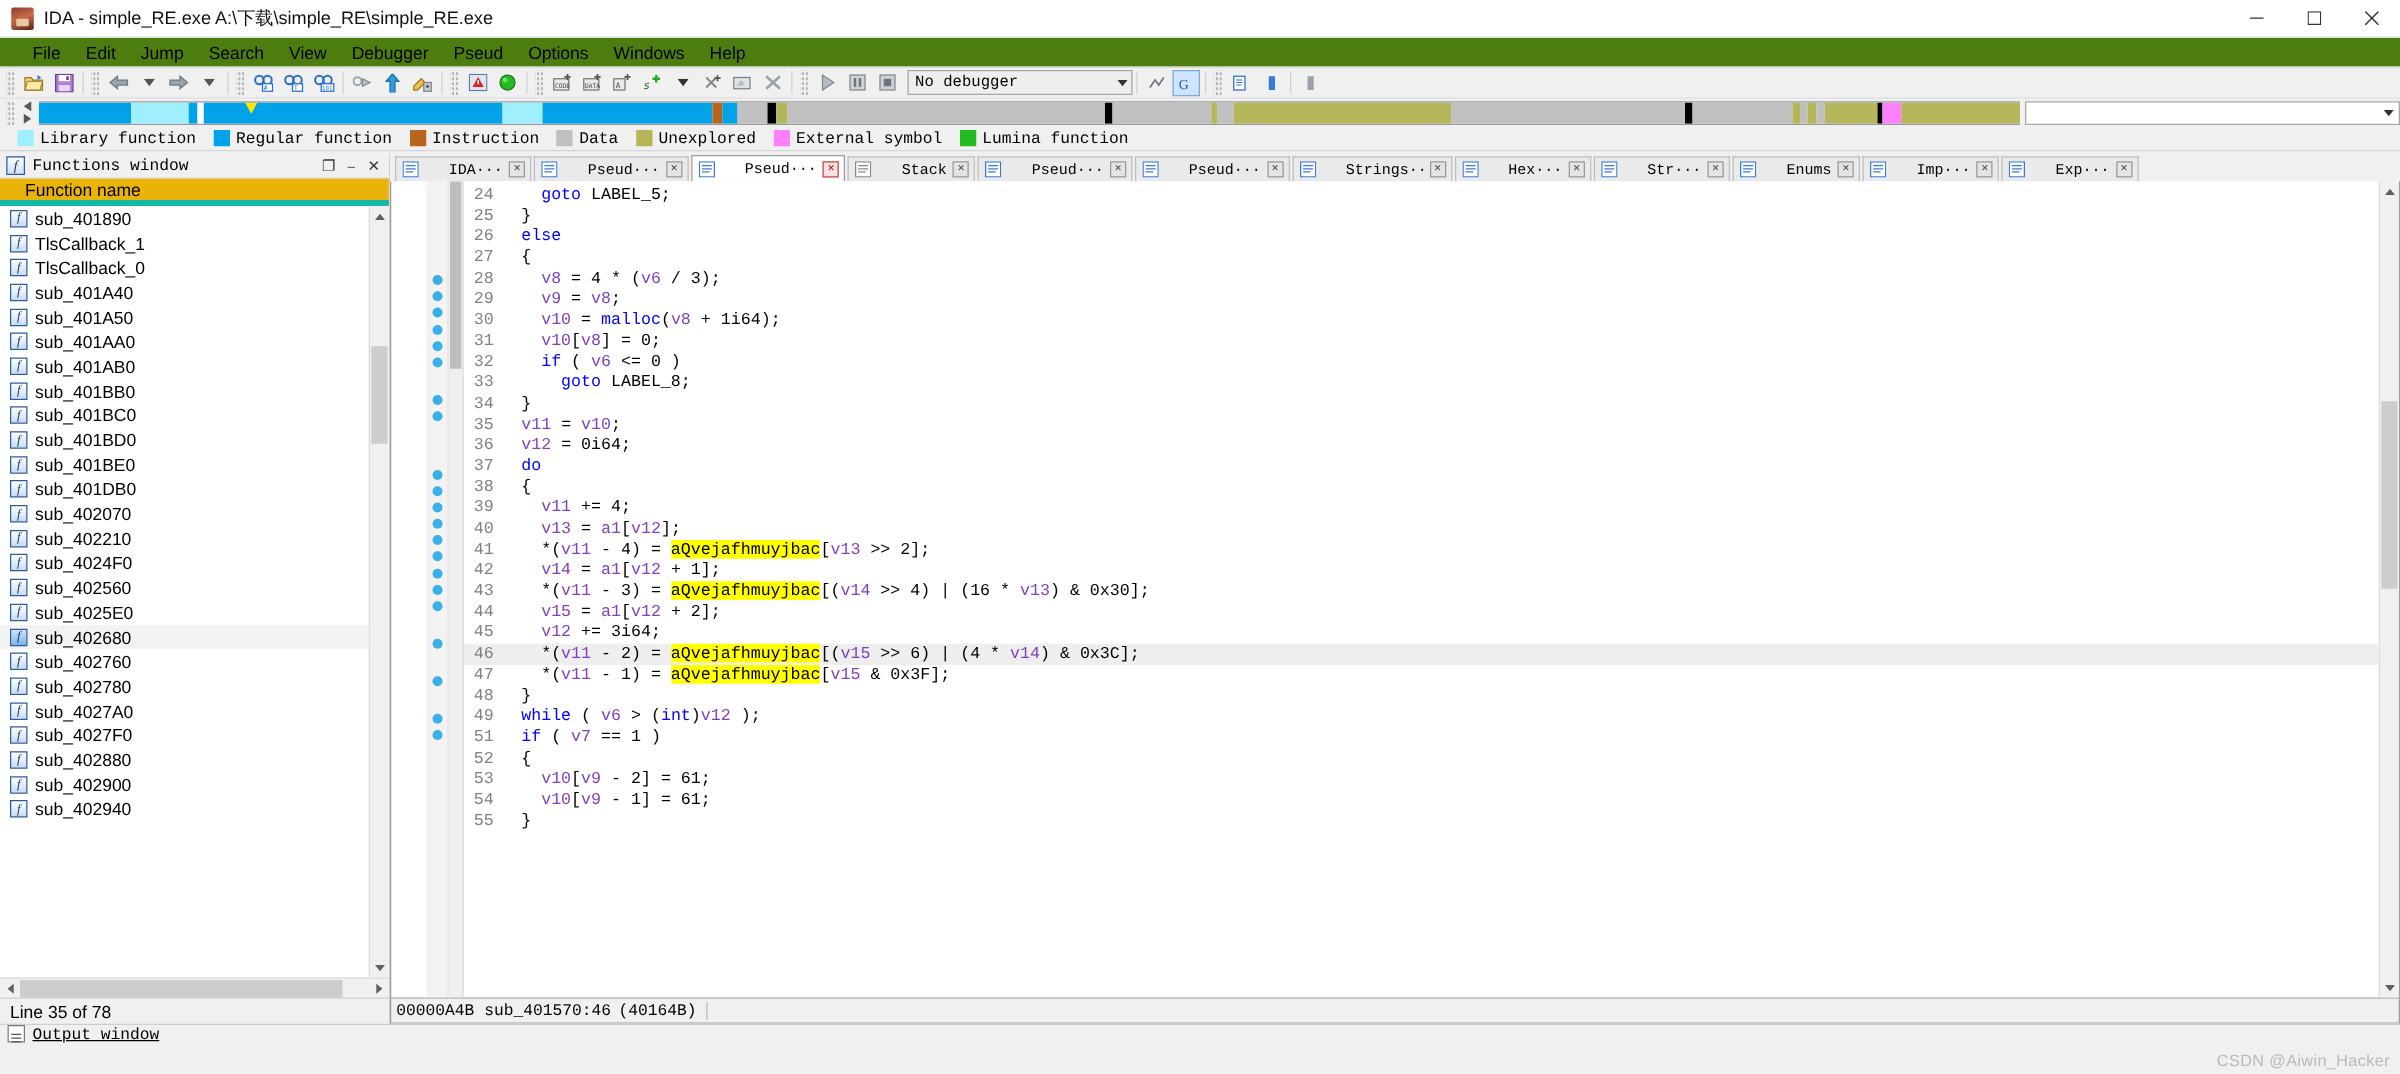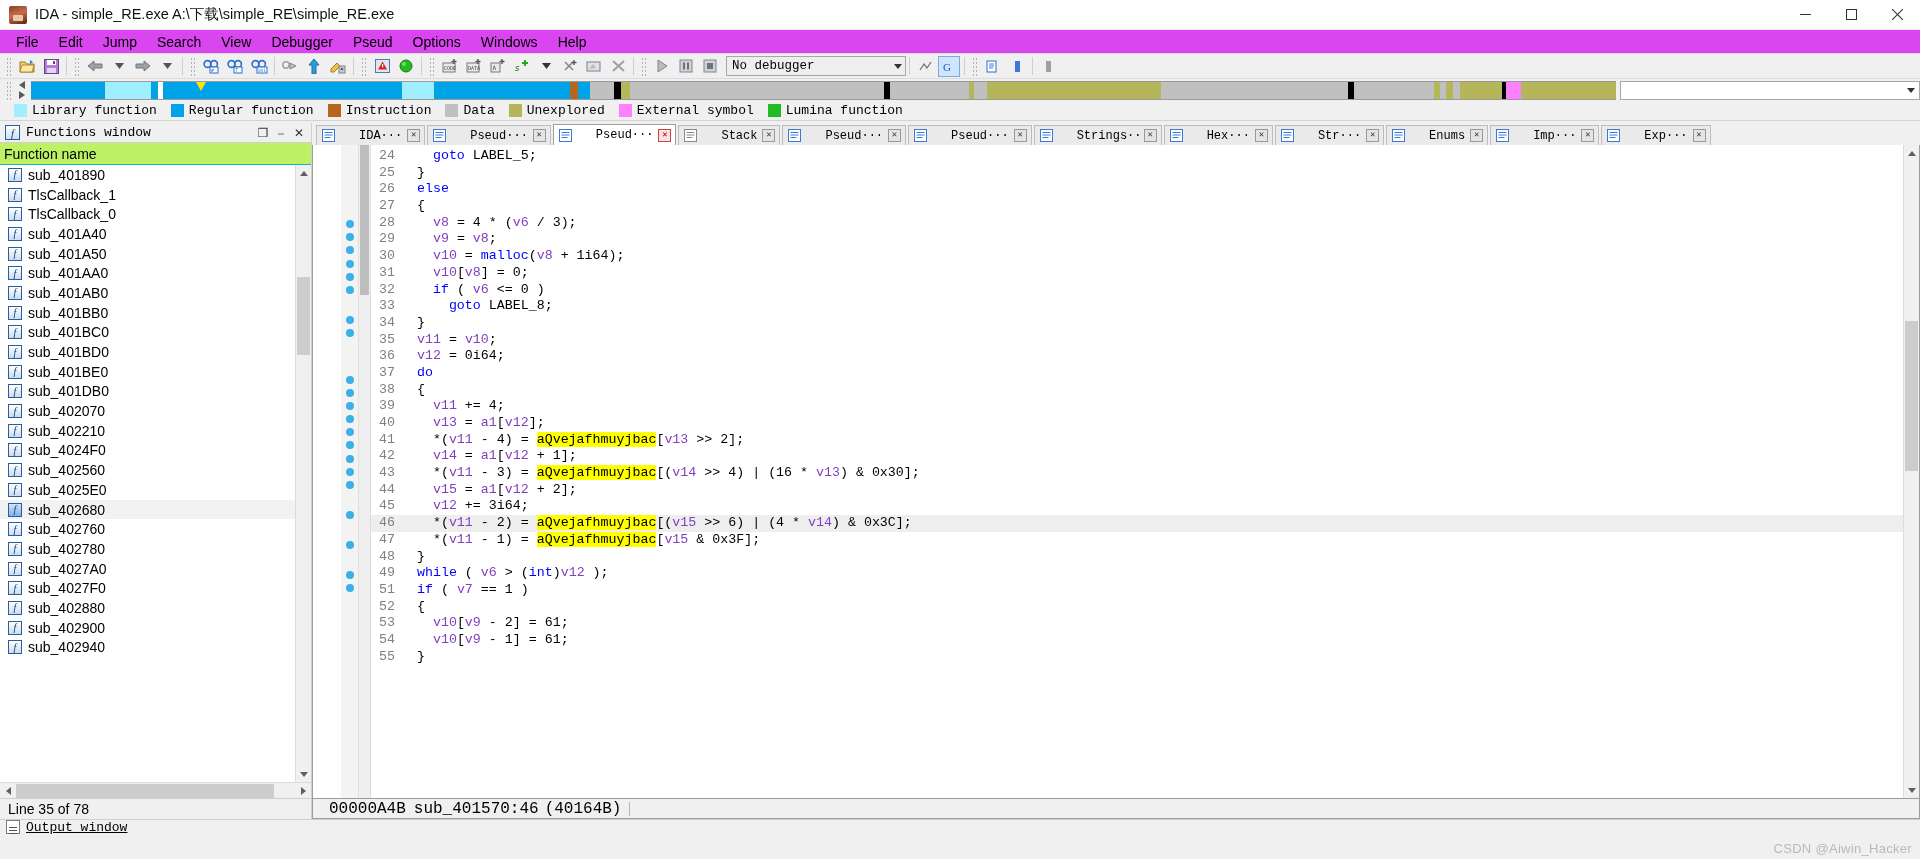--- a/index.html
+++ b/index.html
@@ -38,23 +38,23 @@
   .win-btn {
     width: 46px; height: 100%;
     display: flex; align-items: center; justify-content: center;
     color: #333;
   }
   .win-btn svg { display: block; }
 
   
   .menubar {
     height: 24px; width: 100%;
-    background: #d946ef;
+    background: #4d7c0f;
     display: flex; align-items: center;
-    padding-left: 6px;
+    padding-left: 16px;
     border-bottom: 1px solid #dcdcdc;
   }
   .menu-item {
     font-size: 14px; color: #000;
     padding: 2px 10px; line-height: 18px;
     white-space: nowrap;
   }
 
   
   .toolbar {
@@ -175,24 +175,24 @@
     font-family: "Liberation Mono", monospace;
     font-size: 13px; color: #000; white-space: nowrap;
   }
   .fw-ctrls { margin-left: auto; display:flex; align-items:center; padding-right:4px; }
   .fw-ctrl {
     width: 16px; height: 16px; margin-left: 2px;
     display:flex; align-items:center; justify-content:center;
     font-size: 12px; color: #333;
   }
   .fw-header {
-    height: 22px; background: #bef264;
-    border-bottom: 1px solid #14b8a6;
+    height: 22px; background: #eab308;
+    border-bottom: 5px solid #14b8a6;
     display: flex; align-items: center;
-    padding-left: 4px;
+    padding-left: 20px;
     font-size: 14px; color: #000;
   }
   .fw-list-wrap { flex: 1 1 auto; display: flex; overflow: hidden; background:#fff; }
   .fw-list { flex: 1 1 auto; overflow: hidden; background: #fff; }
   .fw-row {
     height: 19.7px; display: flex; align-items: center;
     padding-left: 8px; font-size: 14px; color: #000;
     white-space: nowrap;
   }
   .fw-row.selected { background: #f2f2f2; }
@@ -301,22 +301,22 @@
   .code-line.hl { background: #eeeeee; }
   .ctext { color:#000; }
   .kw   { color:#0000ff; }
   .var  { color: #7f3fbf; }
   .fn   { color: #0000ff; }
   .hlstr{ background:#ffff00; color:#000; }
 
   .codebar {
     height: 20px; background:#f0f0f0; display:flex; align-items:center;
     border: 1px solid #9d9d9d; border-top:none;
-    font-family: "Liberation Mono", monospace; font-size: 16px; color:#000;
-    padding-left: 16px;
+    font-family: "Liberation Mono", monospace; font-size: 13px; color:#000;
+    padding-left: 4px;
   }
   .codebar .seg1 { padding-right:8px; }
   .codebar .divider { width:1px;height:14px;background:#b5b5b5;margin:0 8px; }
 
   .code-vscroll {
     width: 16px; flex:none; background:#f0f0f0; border-left:1px solid #dcdcdc;
     display:flex; flex-direction:column;
   }
 
   

